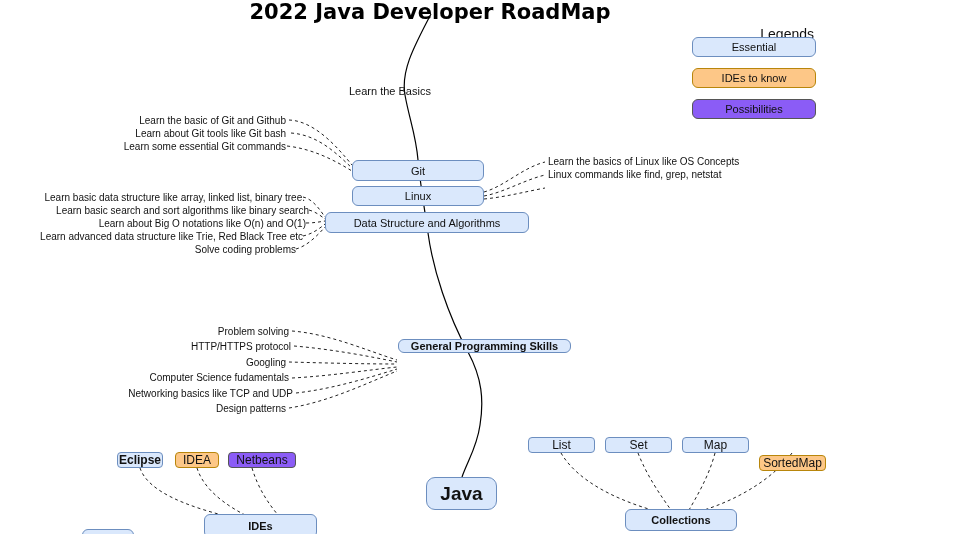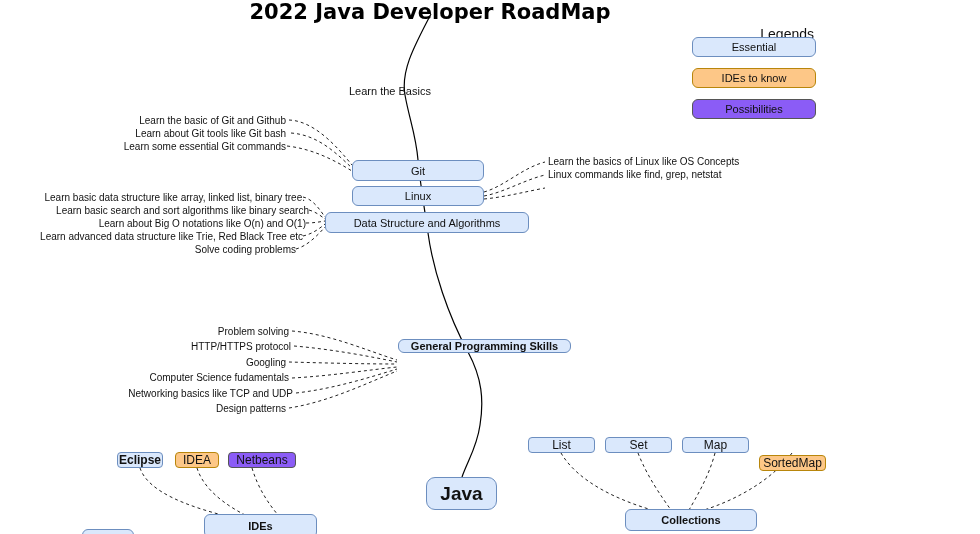--- a/index.html
+++ b/index.html
@@ -78,21 +78,21 @@
   <div class="box poss" style="left:692px;top:99px;width:124px;height:20px;">Possibilities</div>
 
   <div class="branch-label">Learn the Basics</div>
 
   <div class="box" style="left:352px;top:160px;width:132px;height:21px;">Git</div>
   <div class="box" style="left:352px;top:186px;width:132px;height:20px;">Linux</div>
   <div class="box" style="left:325px;top:212px;width:204px;height:21px;">Data Structure and Algorithms</div>
   <div class="box bold" style="left:398px;top:339px;width:173px;height:14px;">General Programming Skills</div>
   <div class="box java" style="left:426px;top:477px;width:71px;height:33px;">Java</div>
   <div class="box bold" style="left:204px;top:514px;width:113px;height:24px;align-items:flex-start;padding-top:5px;">IDEs</div>
-  <div class="box bold" style="left:625px;top:509px;width:132px;height:22px;">Collections</div>
+  <div class="box bold" style="left:625px;top:509px;width:112px;height:22px;">Collections</div>
   <div class="box" style="left:82px;top:529px;width:52px;height:12px;"></div>
 
   <div class="note r" style="left:18px;top:115px;width:268px;">Learn the basic of Git and Github</div>
   <div class="note r" style="left:18px;top:128px;width:268px;">Learn about Git tools like Git bash</div>
   <div class="note r" style="left:18px;top:141px;width:268px;">Learn some essential Git commands</div>
 
   <div class="note" style="left:548px;top:156px;">Learn the basics of Linux like OS Concepts</div>
   <div class="note" style="left:548px;top:169px;">Linux commands like find, grep, netstat</div>
 
   <div class="note r" style="left:4px;top:192px;width:301px;">Learn basic data structure like array, linked list, binary tree.</div>

